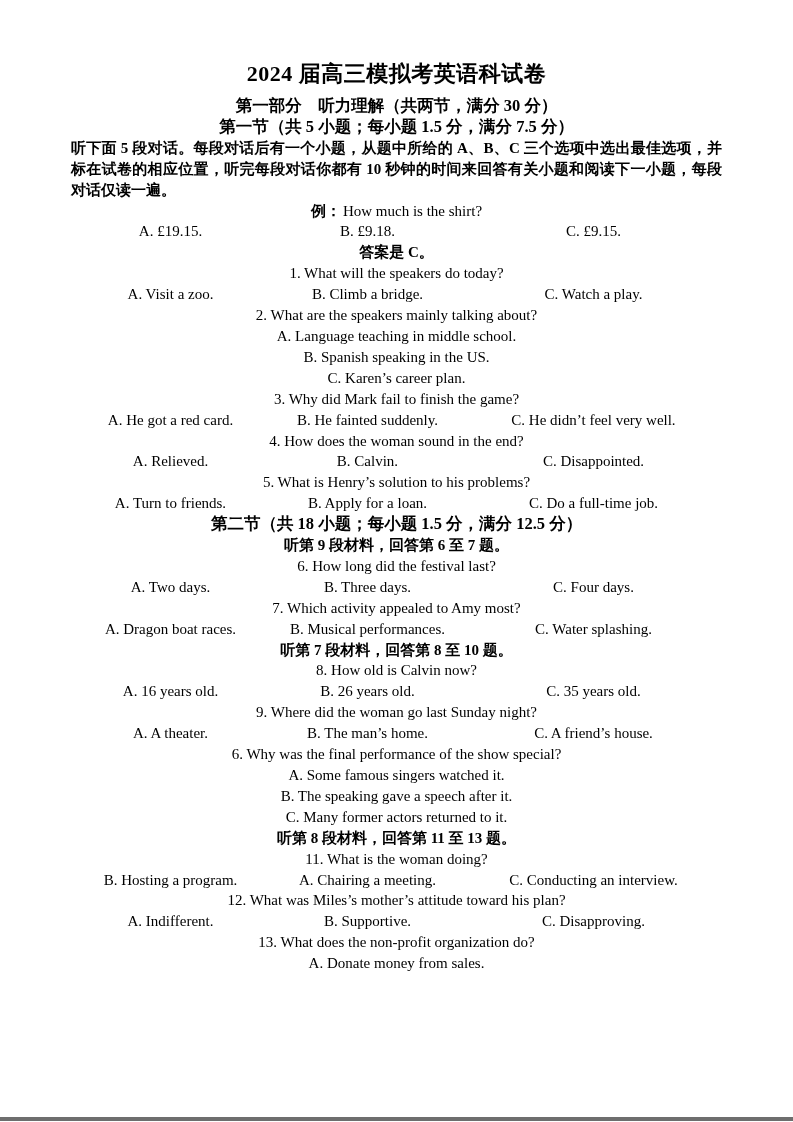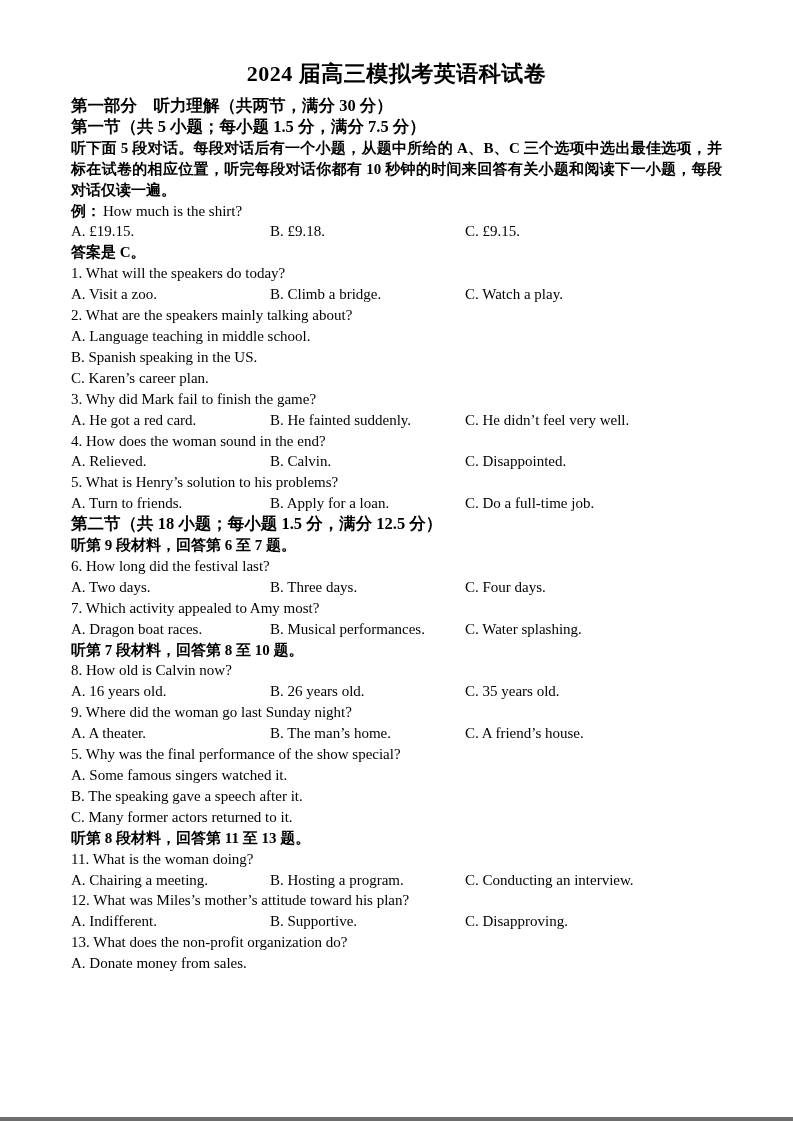--- a/index.html
+++ b/index.html
@@ -18,21 +18,21 @@
   }
   .doc-title {
     text-align: center;
     font-weight: bold;
     font-size: 22px;
     line-height: 32px;
     margin-bottom: 6px;
     letter-spacing: 0.5px;
   }
   .content { font-size: 15px; }
-  .line { line-height: 20.9px; }
+  .line { line-height: 20.9px; text-align: center; }
   .heading { font-weight: bold; font-size: 16.5px; }
   .instructions { font-weight: bold; text-align: justify; }
   .material { font-weight: bold; }
   .answer { font-weight: bold; }
   .bold { font-weight: bold; margin-right: 2px; }
   .options-row {
     display: grid;
     grid-template-columns: 199px 195px 1fr;
   }
   .options-row span { white-space: nowrap; }
@@ -106,29 +106,29 @@
         <span>A. 16 years old.</span>
         <span>B. 26 years old.</span>
         <span>C. 35 years old.</span>
       </div>
       <div class="line">9. Where did the woman go last Sunday night?</div>
       <div class="line options-row">
         <span>A. A theater.</span>
         <span>B. The man’s home.</span>
         <span>C. A friend’s house.</span>
       </div>
-      <div class="line">5. Why was the final performance of the show special?</div>
+      <div class="line">6. Why was the final performance of the show special?</div>
       <div class="line">A. Some famous singers watched it.</div>
       <div class="line">B. The speaking gave a speech after it.</div>
       <div class="line">C. Many former actors returned to it.</div>
       <div class="line material">听第 8 段材料，回答第 11 至 13 题。</div>
       <div class="line">11. What is the woman doing?</div>
       <div class="line options-row">
+        <span>B. Hosting a program.</span>
         <span>A. Chairing a meeting.</span>
-        <span>B. Hosting a program.</span>
         <span>C. Conducting an interview.</span>
       </div>
       <div class="line">12. What was Miles’s mother’s attitude toward his plan?</div>
       <div class="line options-row">
         <span>A. Indifferent.</span>
         <span>B. Supportive.</span>
         <span>C. Disapproving.</span>
       </div>
       <div class="line">13. What does the non-profit organization do?</div>
       <div class="line">A. Donate money from sales.</div>

